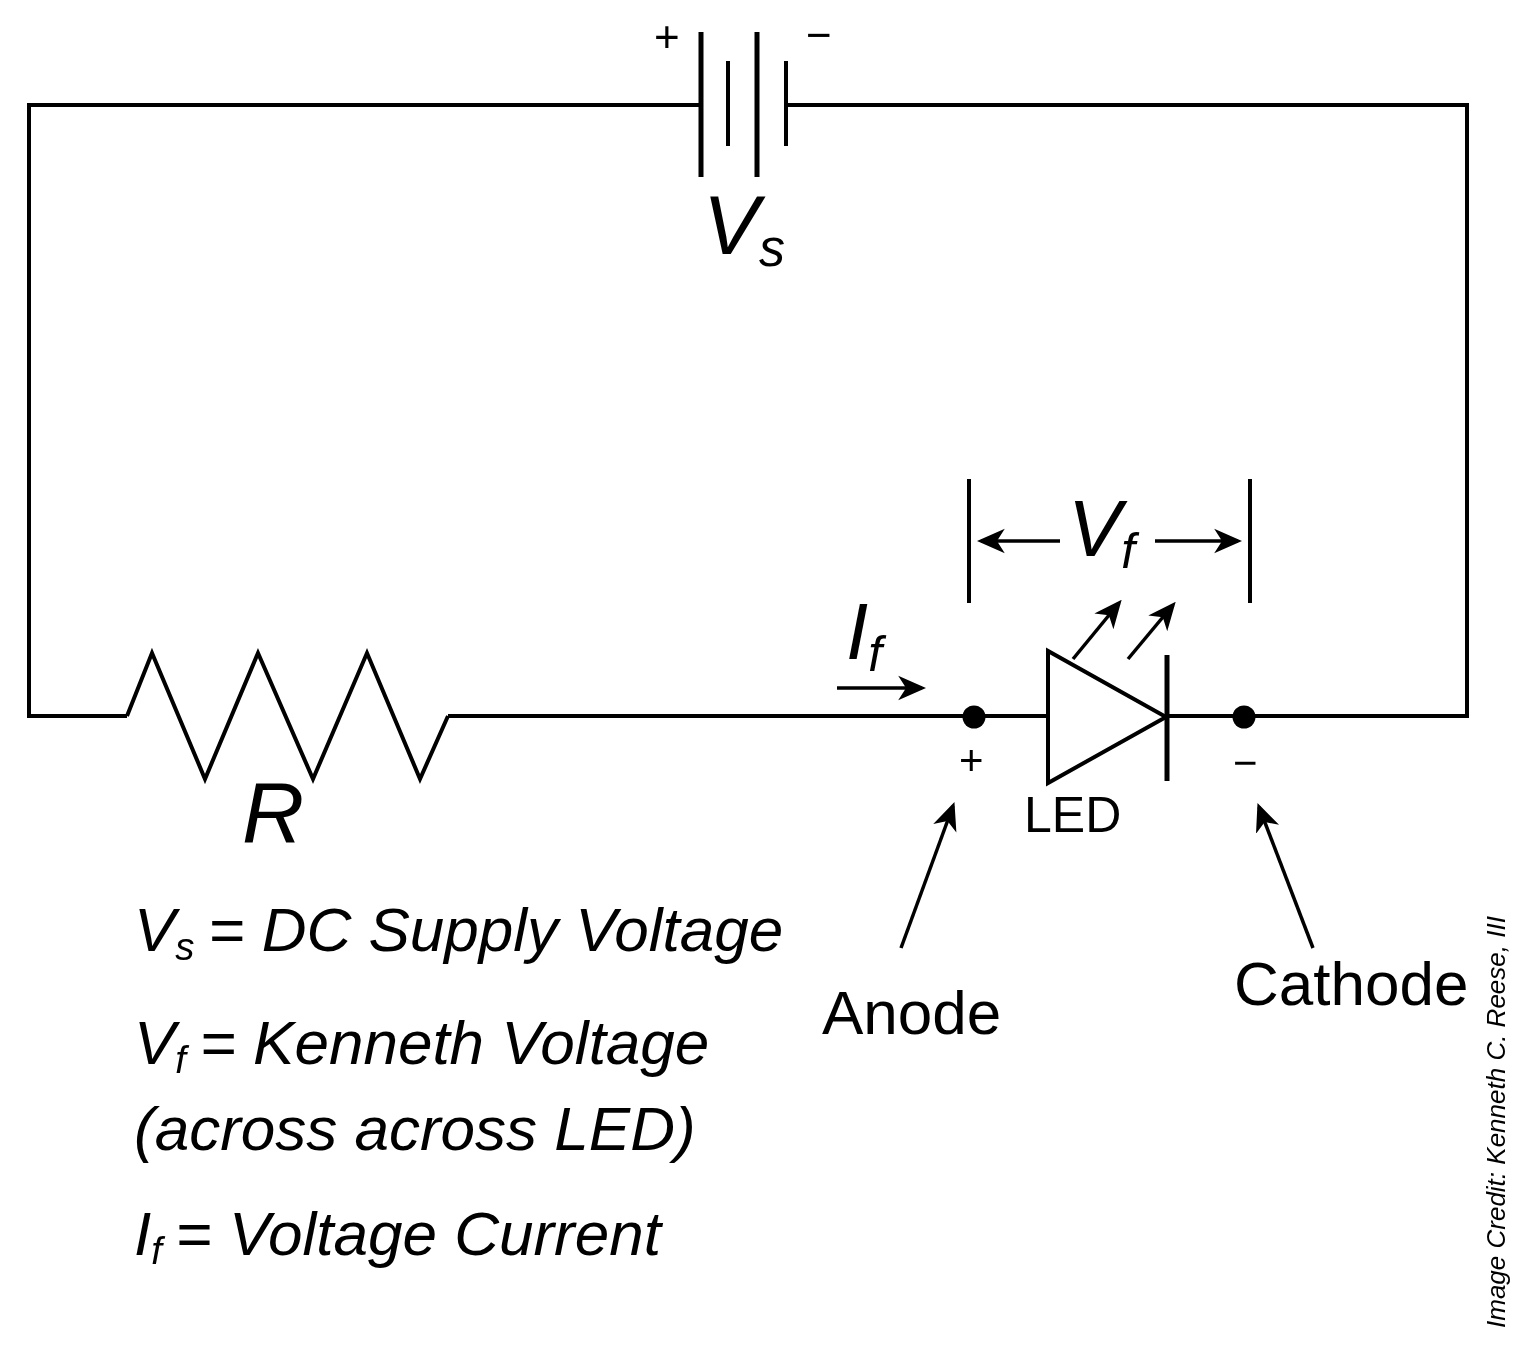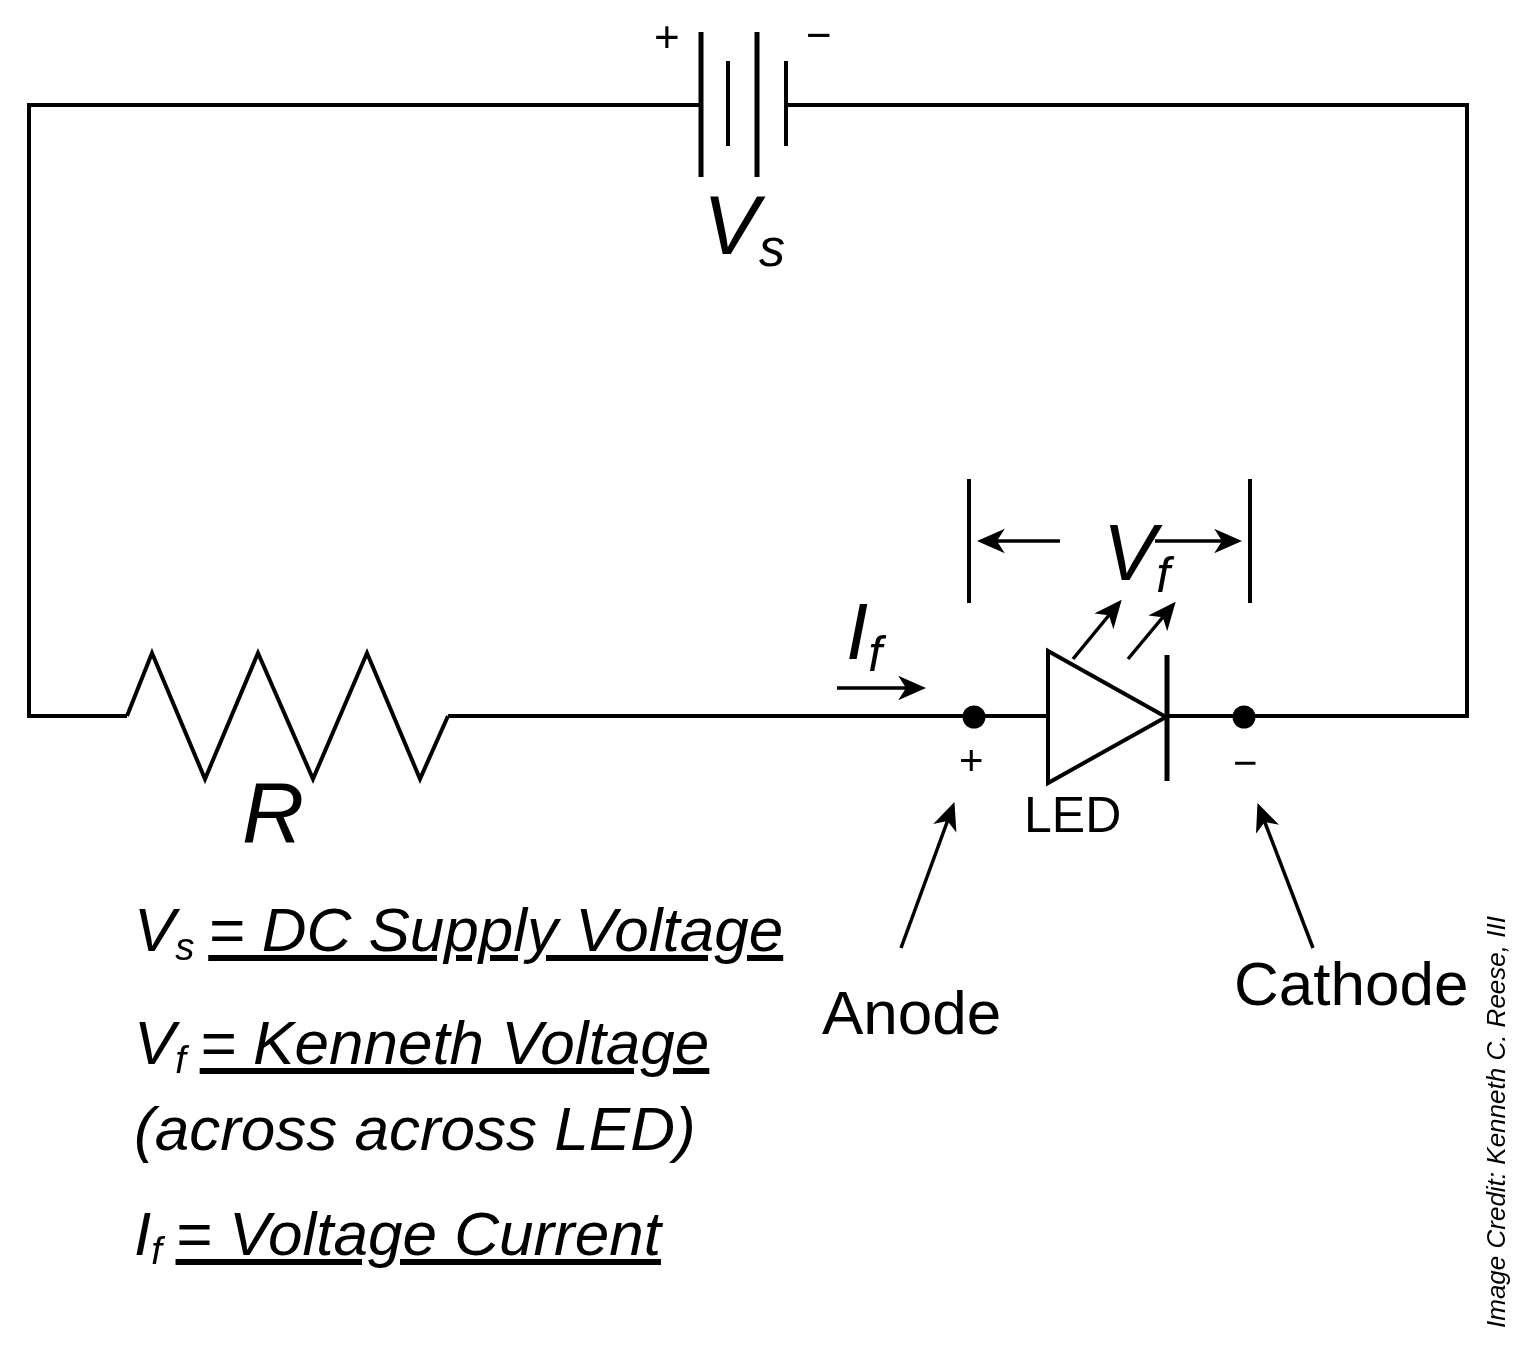--- a/index.html
+++ b/index.html
@@ -25,24 +25,24 @@
     white-space: nowrap;
     line-height: 1;
     color: #000;
   }
   .italic { font-style: italic; }
   .sub {
     font-size: 0.62em;
     vertical-align: -0.24em;
     line-height: 1;
   }
-  .eq-rest { margin-left: 0.22em; text-decoration: underline; }
+  .eq-rest { margin-left: 0.22em; }
 
   .vs-label      { left: 703px;  top: 183px;  font-size: 84px; text-align: center; }
-  .vf-label      { left: 1068px; top: 513px;  font-size: 80px; margin-left: 35px; }
+  .vf-label      { left: 1068px; top: 489px;  font-size: 80px; }
   .if-label      { left: 846px;  top: 592px;  font-size: 80px; }
   .r-label       { left: 242px;  top: 769px;  font-size: 86px; }
   .led-label     { left: 1024px; top: 790px;  font-size: 50px; }
   .anode-label   { left: 822px;  top: 982px;  font-size: 62px; }
   .cathode-label { left: 1234px; top: 953px;  font-size: 62px; }
 
   .battery-plus  { left: 654px;  top: 15px;   font-size: 44px; }
   .battery-minus { left: 806px;  top: 13px;   font-size: 44px; }
   .anode-plus    { left: 959px;  top: 740px;  font-size: 42px; }
   .cathode-minus { left: 1233px; top: 742px;  font-size: 42px; }

